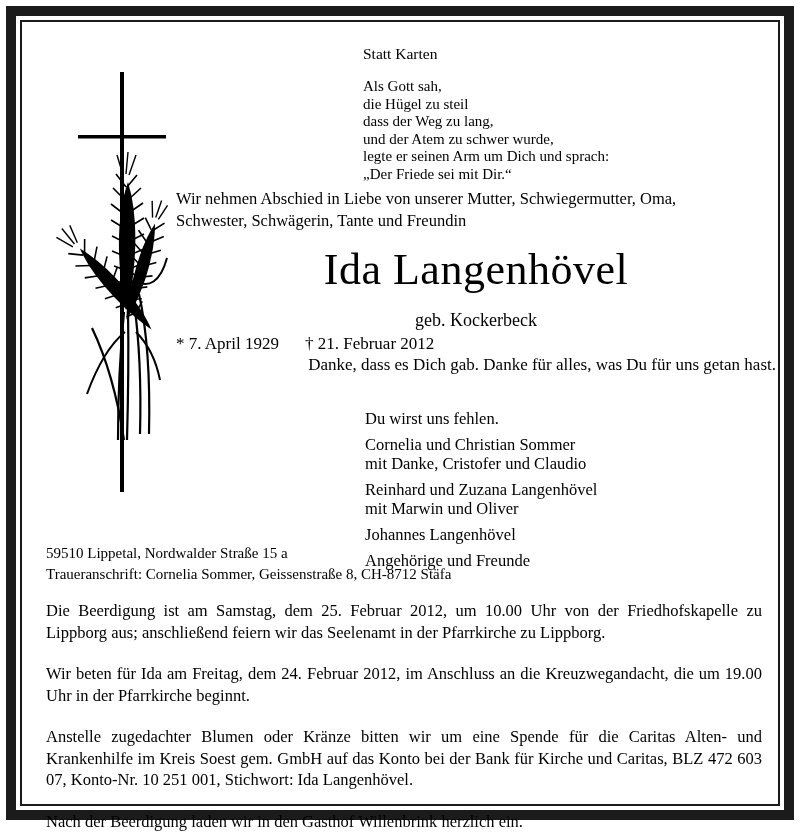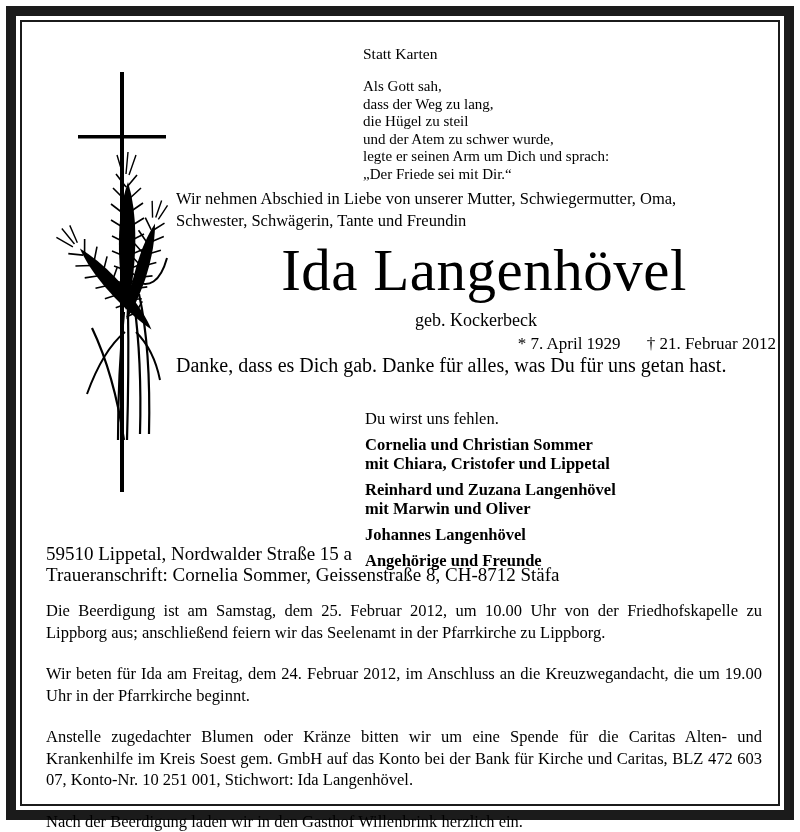--- a/index.html
+++ b/index.html
@@ -85,83 +85,83 @@
     font-size: 16.5px;
     line-height: 22px;
     text-align: justify;
     text-justify: inter-word;
   }
   .intro .lastline { text-align: left; }
 
   
   .name {
     position: absolute;
-    left: 162px;
+    left: 154px;
     top: 222px;
     width: 600px;
     text-align: center;
-    font-size: 59px;
+    font-size: 44px;
     line-height: 52px;
     letter-spacing: 0.5px;
   }
   .maiden {
     position: absolute;
     left: 154px;
     top: 288px;
     width: 600px;
     text-align: center;
     font-size: 18px;
     line-height: 20px;
   }
   .dates {
     position: absolute;
     left: 154px;
     top: 311px;
     width: 600px;
+    text-align: left;
+    font-size: 17px;
+    line-height: 22px;
+  }
+  .dates .sep { display: inline-block; width: 26px; }
+
+  .thanks {
+    position: absolute;
+    left: 154px;
+    top: 332px;
+    width: 600px;
     text-align: right;
     font-size: 17px;
-    line-height: 22px;
-  }
-  .dates .sep { display: inline-block; width: 26px; }
-
-  .thanks {
-    position: absolute;
-    left: 154px;
-    top: 332px;
-    width: 600px;
-    text-align: left;
-    font-size: 20px;
     line-height: 22px;
   }
 
   
   .mourners {
     position: absolute;
     left: 343px;
     top: 387px;
     font-size: 16.5px;
     line-height: 19px;
   }
   .mourners .lead {
     font-weight: normal;
     margin-bottom: 7px;
     white-space: nowrap;
   }
   .mourners .grp {
-    font-weight: bold;
+    font-weight: normal;
     margin-bottom: 7px;
   }
   .mourners .grp div { white-space: nowrap; }
 
   
   .address {
     position: absolute;
     left: 24px;
     top: 521px;
-    font-size: 19px;
+    font-size: 15px;
     line-height: 21px;
   }
   .address div { white-space: nowrap; }
 
   
   .paras {
     position: absolute;
     left: 24px;
     top: 578px;
     width: 716px;
@@ -235,22 +235,22 @@
             <path d="M104 300 q18 18 24 48"></path>
           </g>
         </g>
       </svg>
     </div>
 
     <div class="statt-karten">Statt Karten</div>
 
     <div class="verse">
       <div>Als Gott sah,</div>
+      <div>die Hügel zu steil</div>
       <div>dass der Weg zu lang,</div>
-      <div>die Hügel zu steil</div>
       <div>und der Atem zu schwer wurde,</div>
       <div>legte er seinen Arm um Dich und sprach:</div>
       <div>„Der Friede sei mit Dir.“</div>
     </div>
 
     <div class="intro">
       <div>Wir nehmen Abschied in Liebe von unserer Mutter, Schwiegermutter, Oma,</div>
       <div class="lastline">Schwester, Schwägerin, Tante und Freundin</div>
     </div>
 
@@ -259,21 +259,21 @@
     <div class="dates">
       <span>* 7. April 1929</span><span class="sep"></span><span>† 21. Februar 2012</span>
     </div>
 
     <div class="thanks">Danke, dass es Dich gab. Danke für alles, was Du für uns getan hast.</div>
 
     <div class="mourners">
       <div class="lead">Du wirst uns fehlen.</div>
       <div class="grp">
         <div>Cornelia und Christian Sommer</div>
-        <div>mit Chiara, Cristofer und Lippetal</div>
+        <div>mit Danke, Cristofer und Claudio</div>
       </div>
       <div class="grp">
         <div>Reinhard und Zuzana Langenhövel</div>
         <div>mit Marwin und Oliver</div>
       </div>
       <div class="grp">
         <div>Johannes Langenhövel</div>
       </div>
       <div class="grp">
         <div>Angehörige und Freunde</div>

